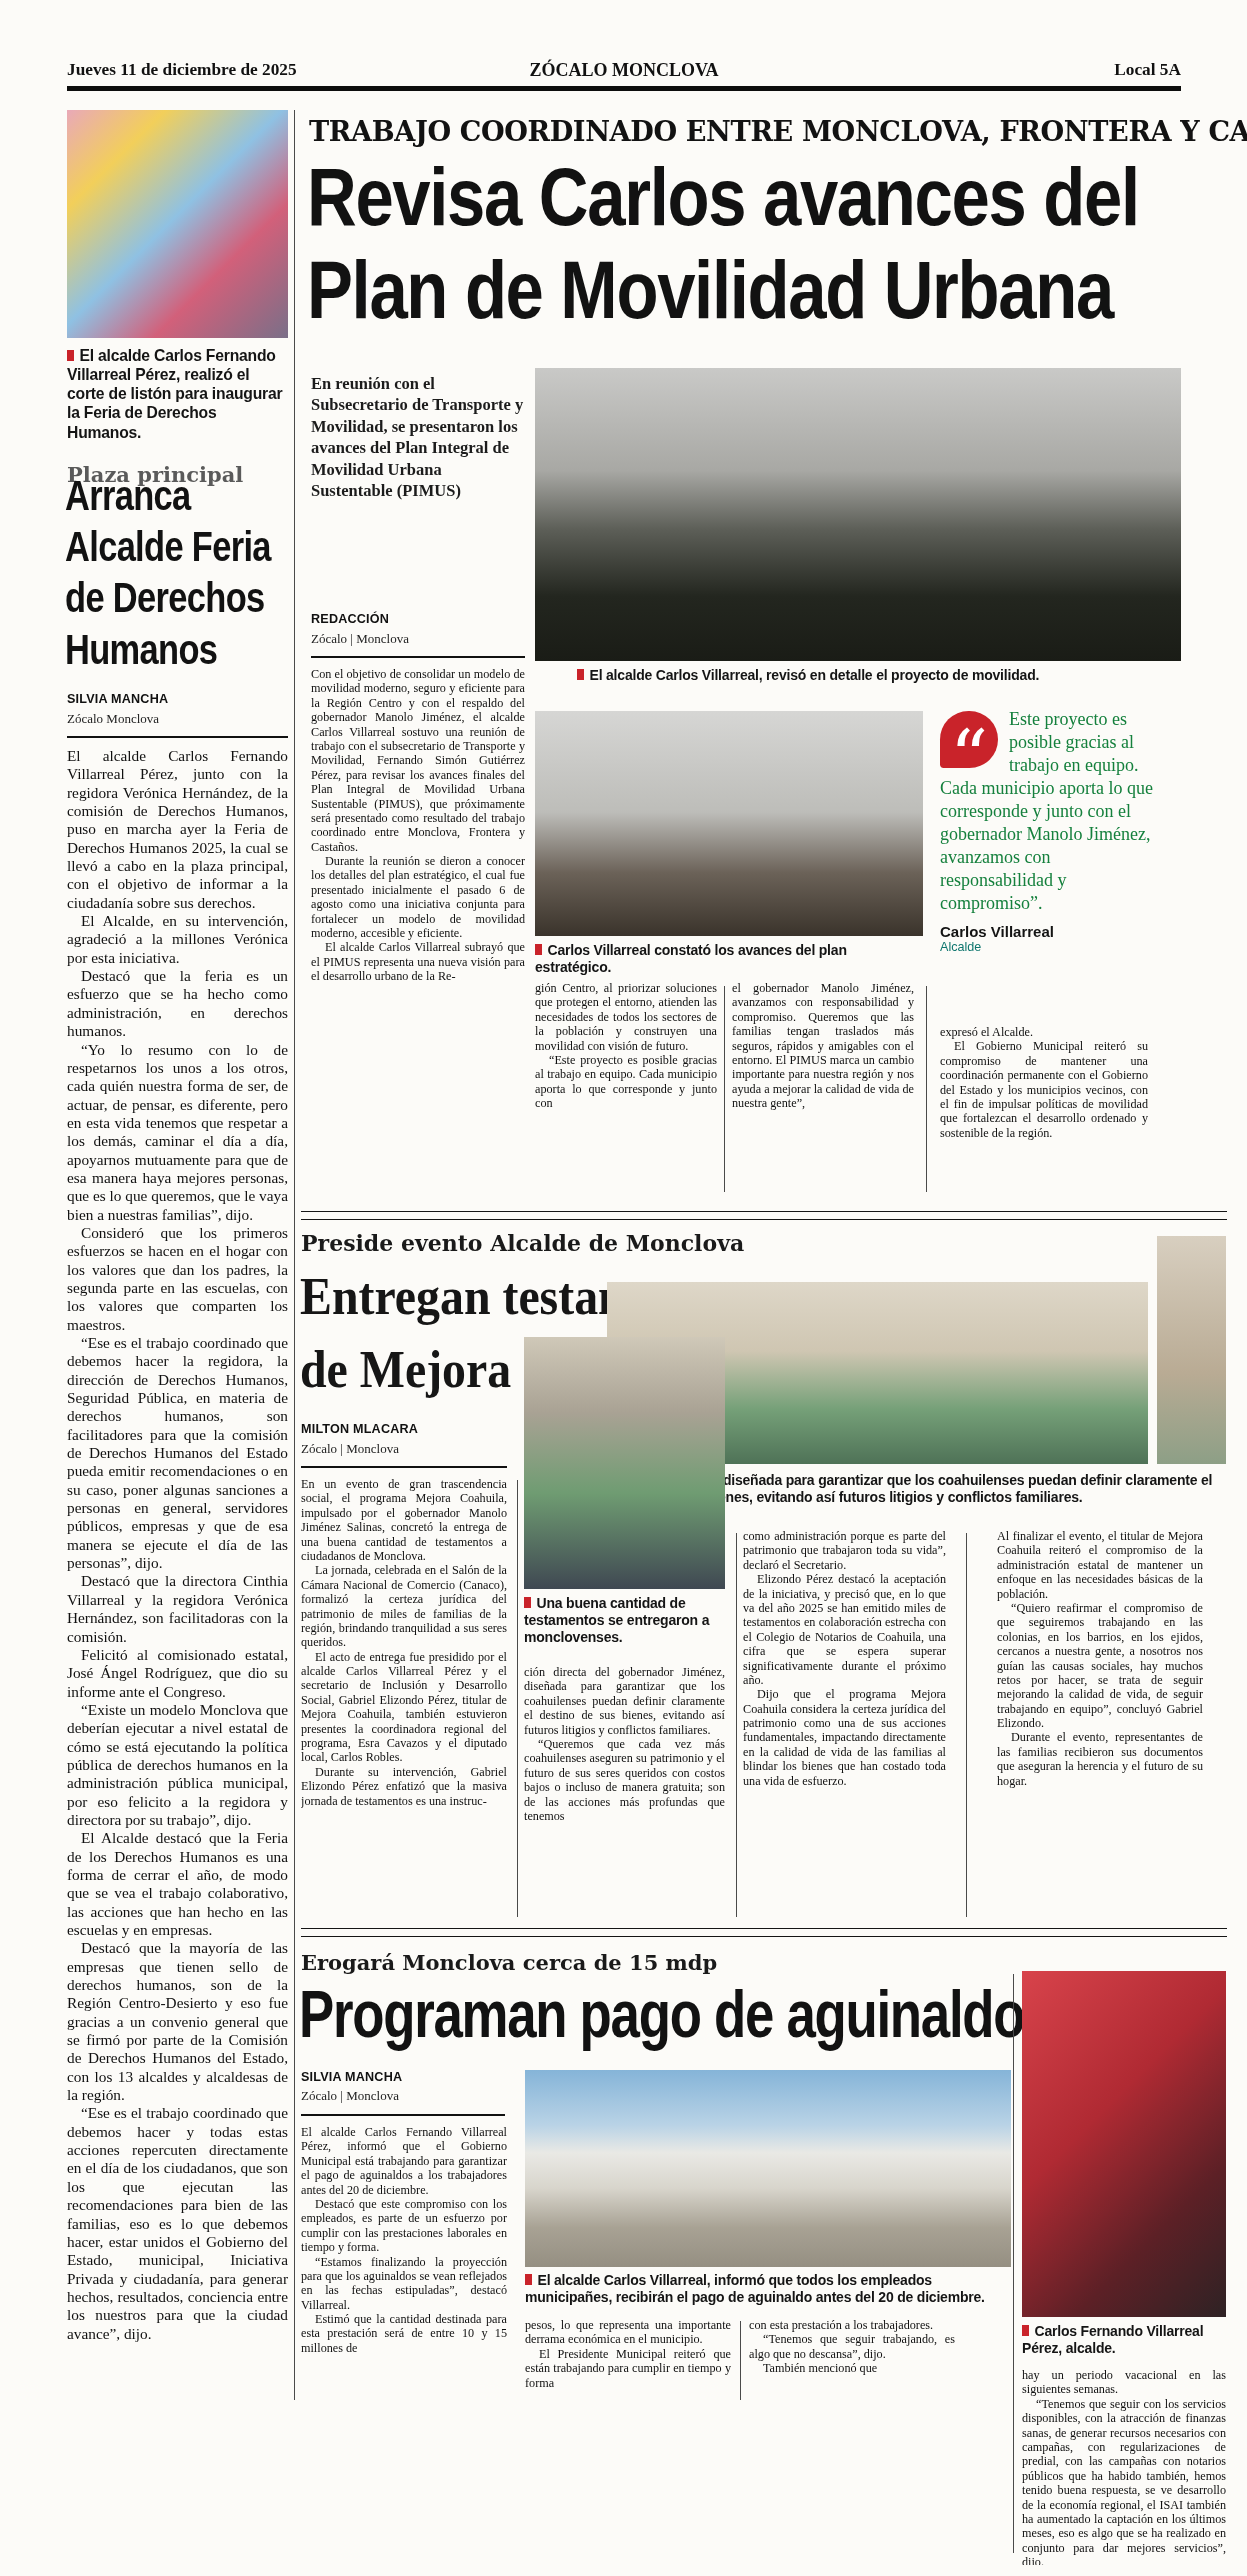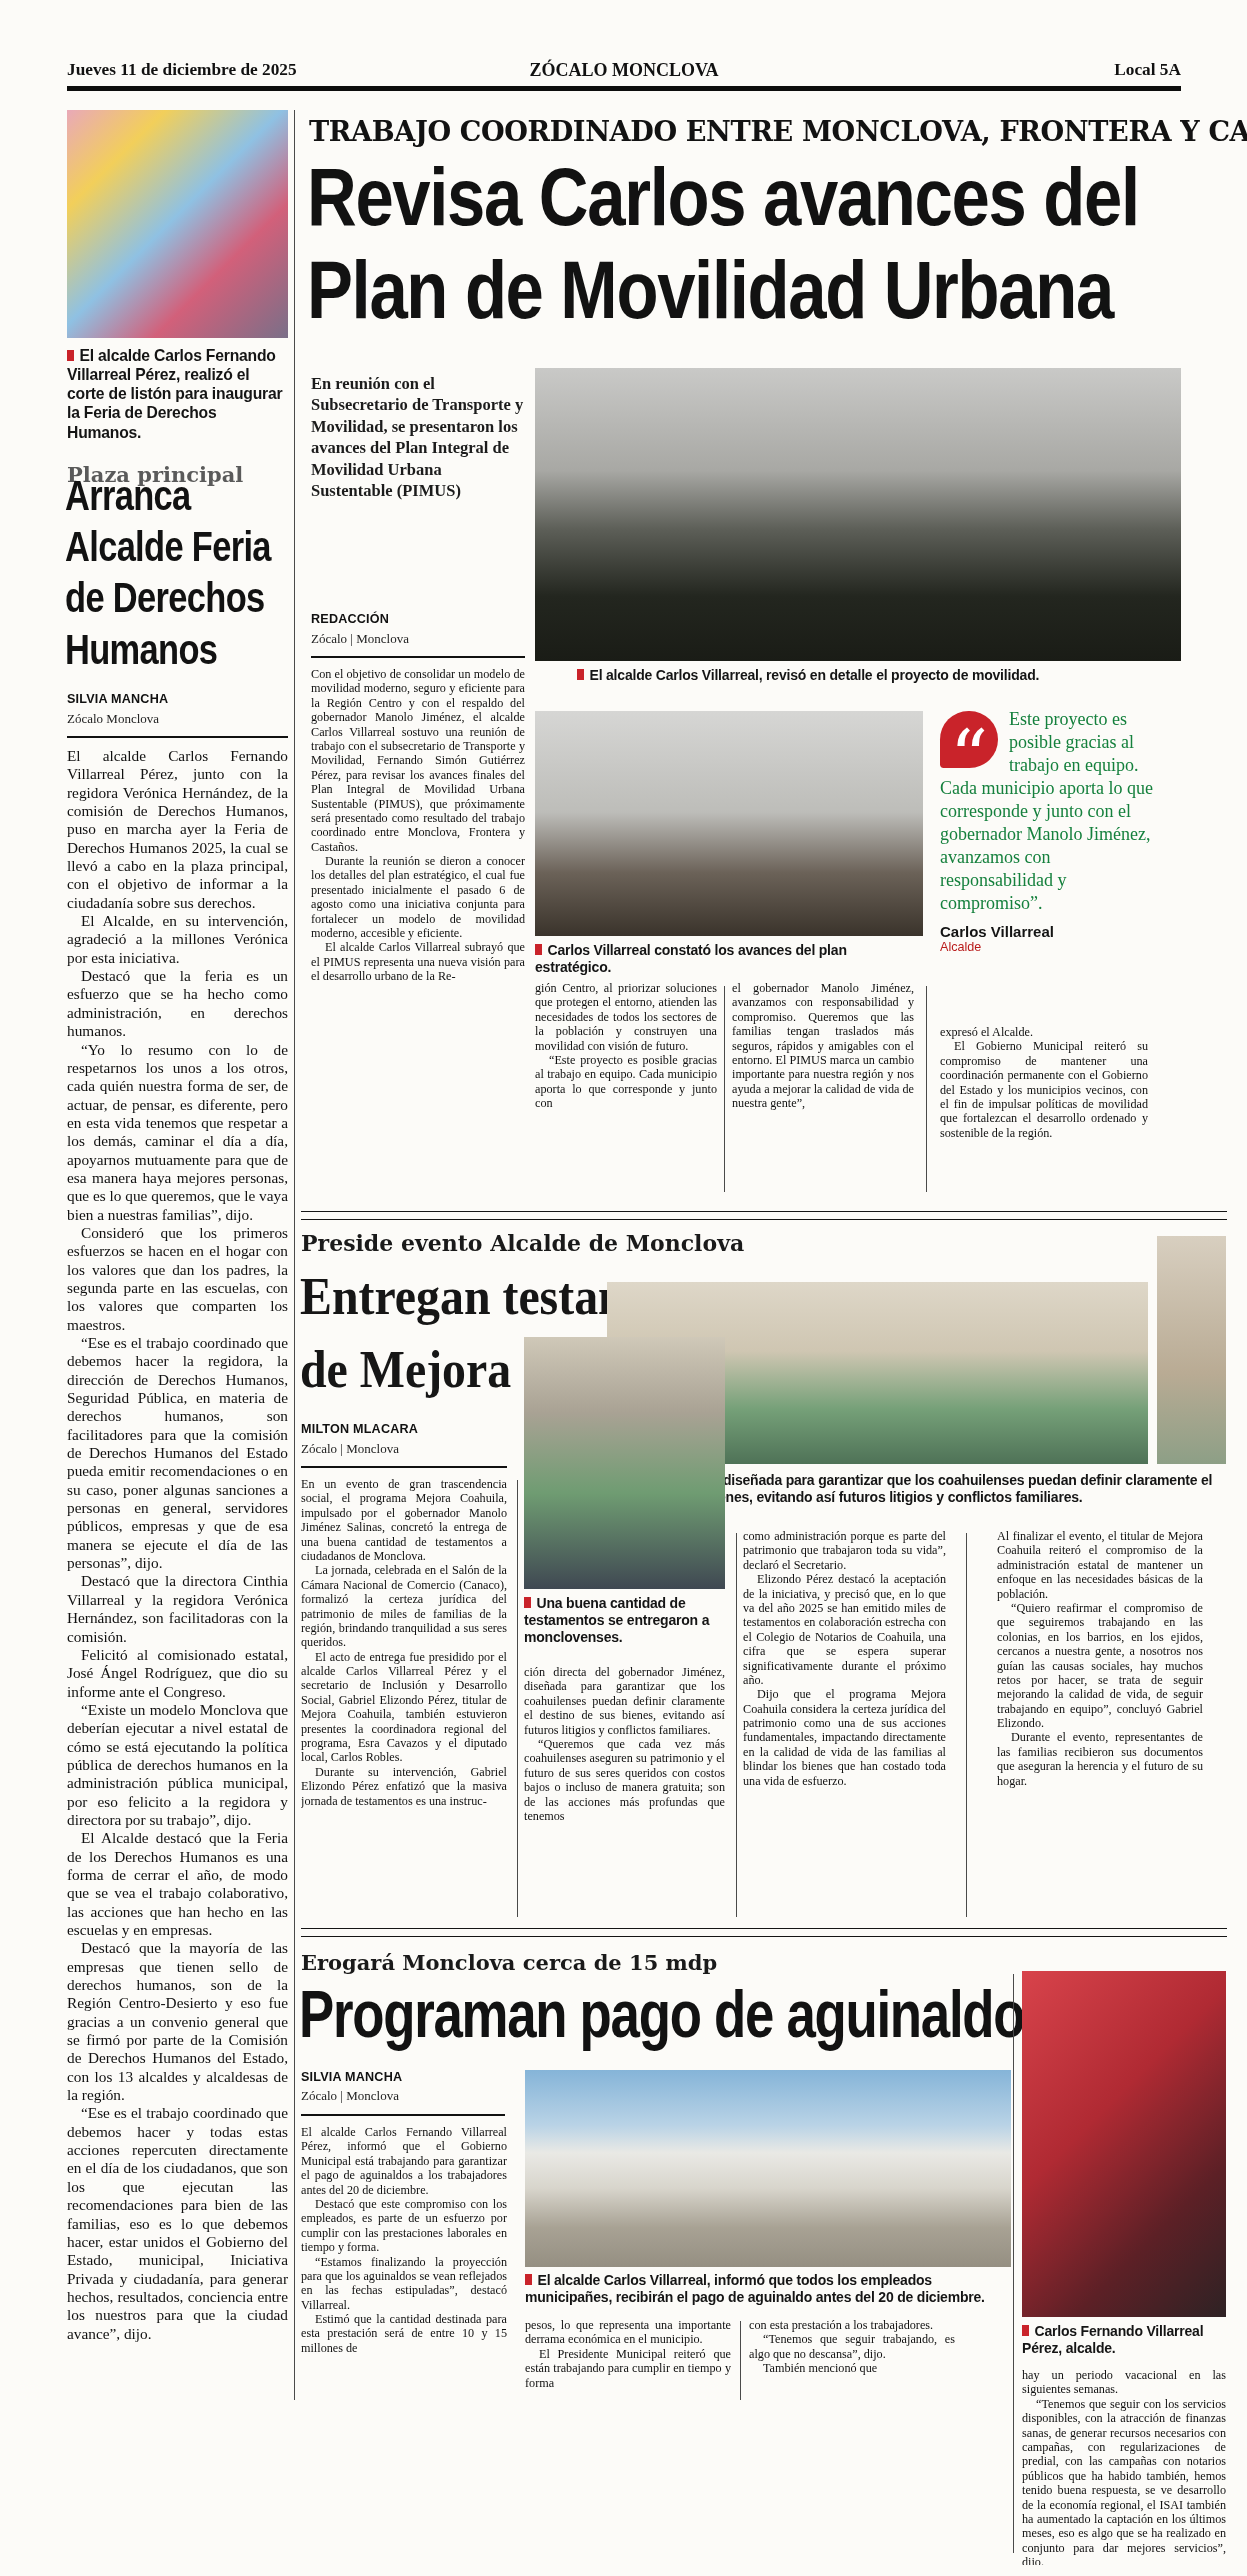--- a/index.html
+++ b/index.html
@@ -48,21 +48,21 @@
   
   .vrule{background:#4a4a4a;width:0.8px;}
   .dbl{height:7px;border-top:1.6px solid #151515;border-bottom:1.6px solid #151515;}
   
   .quote{font-family:"Liberation Serif",serif;}
   .qmark{width:58px;height:57px;background:#c9232a;border-radius:30px 30px 30px 3.9px;color:#fff;
          font-size:75px;line-height:93px;text-align:center;float:left;margin:3.1px 11px 1.6px 0;
          font-family:"DejaVu Serif",serif;overflow:hidden;}
   .qtext{font-size:18px;line-height:1.28;color:#15803d;}
   .qauthor{font-family:"Liberation Sans",sans-serif;font-weight:bold;font-size:15px;margin-top:7.9px;clear:left;}
-  .qrole{font-family:"Liberation Sans",sans-serif;font-size:12.6px;color:#b91c1c;}
+  .qrole{font-family:"Liberation Sans",sans-serif;font-size:12.6px;color:#0f766e;}
 </style>
 </head>
 <body>
 
 <div class="page">
 
   <div class="abs hdr" style="left:67px;top:60px;">Jueves 11 de diciembre de 2025</div>
   <div class="abs hdr" style="left:0;top:60px;width:1248px;text-align:center;font-size:18px;">ZÓCALO MONCLOVA</div>
   <div class="abs hdr" style="right:67px;top:60px;">Local 5A</div>
   <div class="abs hdr-rule" style="left:67px;top:86px;width:1114px;height:4.7px;"></div>

